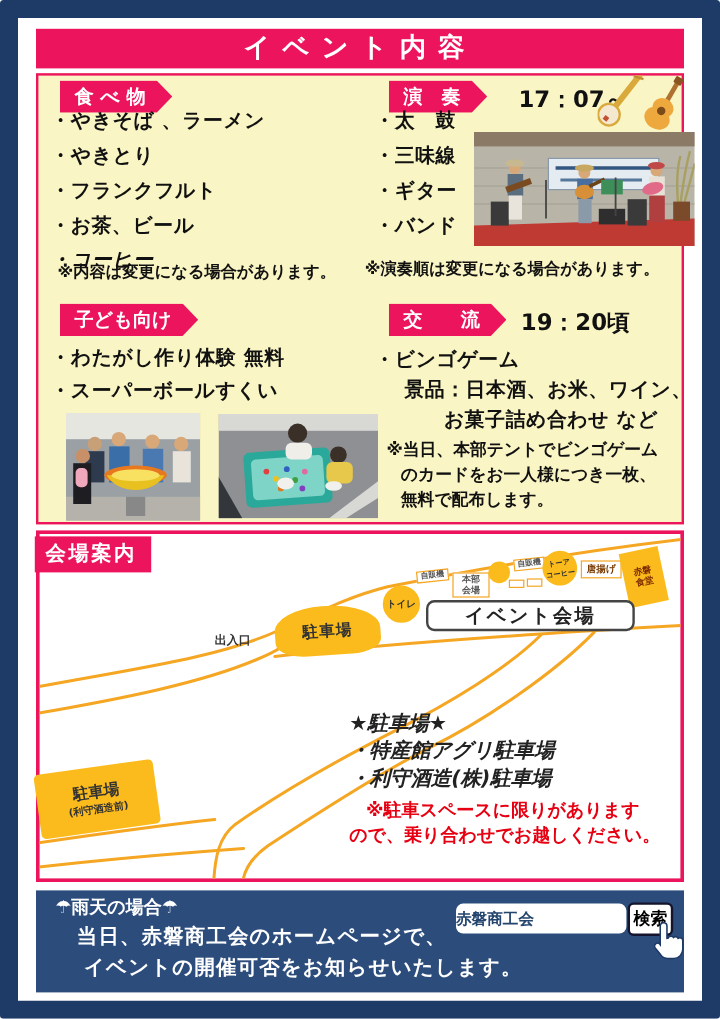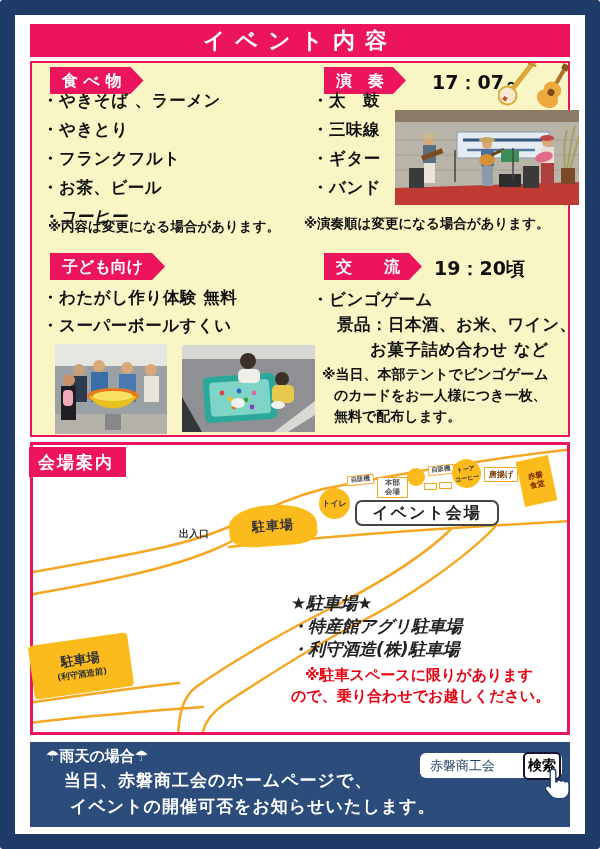--- a/index.html
+++ b/index.html
@@ -33,39 +33,39 @@
   .note{position:absolute;font-size:13.5px;font-weight:bold;color:#111;white-space:nowrap;}
   .photo{position:absolute;overflow:hidden;}
 
   
   #map-label{position:absolute;left:-4px;top:2px;width:97px;height:30px;background:var(--pink);
     color:#fff;font-weight:bold;font-size:17px;line-height:30px;padding-left:9px;letter-spacing:2px;z-index:5;}
   .map-circle{position:absolute;background:var(--mapyellow);border-radius:50%;display:flex;
     flex-direction:column;align-items:center;justify-content:center;font-weight:bold;color:#333;text-align:center;}
   .map-tag{position:absolute;background:#fff;border:1px solid var(--road);font-weight:bold;color:#555;
     text-align:center;line-height:1.15;display:flex;flex-direction:column;align-items:center;justify-content:center;}
-  #venue-box{position:absolute;left:322px;top:55px;width:144px;height:26px;background:#fff;
+  #venue-box{position:absolute;left:322px;top:55px;width:174px;height:26px;background:#fff;
     border:2px solid #444;border-radius:7px;font-size:16px;font-weight:bold;color:#222;
     display:flex;align-items:center;justify-content:center;letter-spacing:2px;}
   #gate-label{position:absolute;left:146px;top:82px;font-size:10px;font-weight:bold;color:#333;}
   #parking-top{position:absolute;left:196px;top:60px;width:88px;height:41px;background:var(--mapyellow);
     border-radius:46% 50% 28% 30%;transform:rotate(-4deg);display:flex;align-items:center;justify-content:center;
     font-size:13px;font-weight:bold;color:#333;letter-spacing:1px;}
   #parking-left{position:absolute;left:-2px;top:194px;width:100px;height:54px;background:var(--mapyellow);
     transform:rotate(-8deg);display:flex;flex-direction:column;align-items:center;justify-content:center;
     color:#333;font-weight:bold;border-radius:4px;}
   #info-block{position:absolute;left:258px;top:147px;white-space:nowrap;}
   #info-block .black{font-size:17px;font-weight:600;color:#222;line-height:23px;font-style:italic;}
   #info-block .red{font-size:15px;font-weight:bold;color:var(--red);line-height:21px;}
 
   
   #rain-title{position:absolute;left:16px;top:5px;font-size:15px;font-weight:bold;}
   .footer-line{position:absolute;font-size:17px;font-weight:bold;letter-spacing:1px;white-space:nowrap;}
   #search-input{position:absolute;left:350px;top:11px;width:142px;height:25px;border:none;border-radius:6px;
-    background:#fff;font-family:inherit;font-size:13px;font-weight:normal;color:#24456e;padding-left:10px;margin-left:40px;}
+    background:#fff;font-family:inherit;font-size:13px;font-weight:bold;color:#24456e;}
   #search-button{position:absolute;left:493px;top:10px;width:38px;height:28px;background:#fff;
     border:2px solid #14142e;border-radius:5px;font-family:inherit;font-size:14px;font-weight:bold;color:#000;
     display:flex;align-items:center;justify-content:center;}
   #hand-cursor{position:absolute;left:512px;top:25px;width:30px;height:36px;z-index:6;}
 </style>
 </head>
 <body>
 
 <div id="frame"></div>
 

